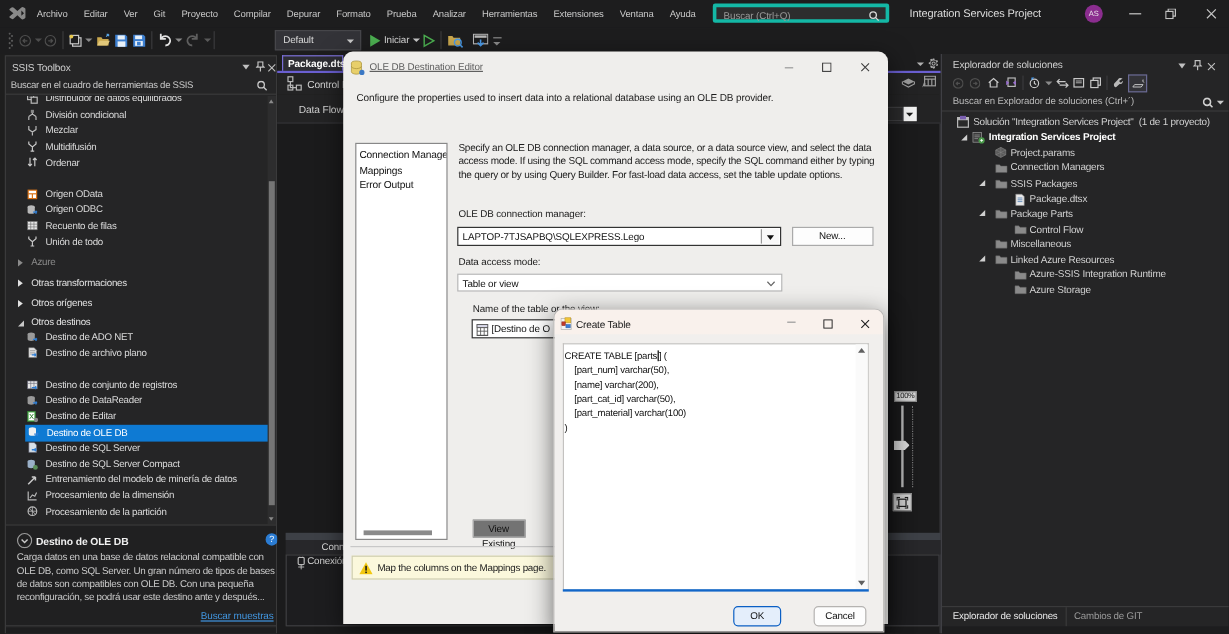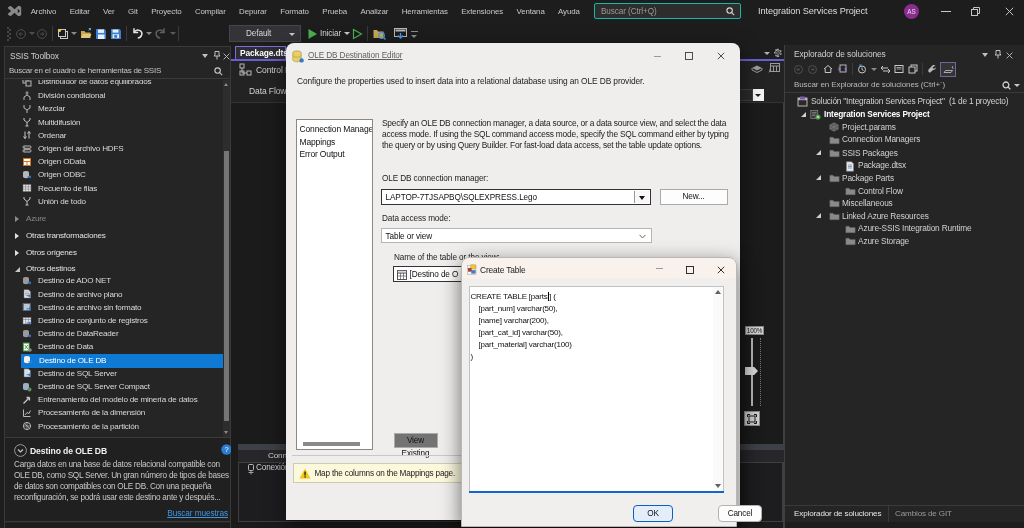--- a/index.html
+++ b/index.html
@@ -2,28 +2,28 @@
 <html><head><meta charset="utf-8"><style>
 *{margin:0;padding:0;box-sizing:border-box;}
 html,body{width:1024px;height:528px;overflow:hidden;}
 body{position:relative;background:#1e1e1e;font-family:"Liberation Sans",sans-serif;font-size:8px;color:#cccccc;letter-spacing:-0.1px;}
 .abs{position:absolute;}
 .row{white-space:nowrap;}
 svg{display:block;}
 
 #titlebar{left:0;top:0;width:1024px;height:23px;background:#1d1d1e;}
 .menuitem{display:inline-block;padding:0 6.7px;line-height:23px;color:#c8c8c8;font-size:7.9px;letter-spacing:-0.1px;}
-#searchbox{left:594px;top:3px;width:147px;height:16px;background:#2d2d2e;border:1px solid #14b8a6;border-radius:2px;color:#9a9a9a;line-height:15px;padding-left:6px;font-size:8.2px;}
+#searchbox{left:594px;top:3px;width:147px;height:16px;background:#2d2d2e;border:3px solid #14b8a6;border-radius:2px;color:#9a9a9a;line-height:15px;padding-left:6px;font-size:8.2px;}
 #wintitle{left:758px;top:0;width:125px;line-height:23px;color:#dcdcdc;font-size:9.2px;letter-spacing:-0.1px;}
 #avatar{left:904px;top:4px;width:15px;height:15px;border-radius:50%;background:#8b2d8f;color:#e8e0e8;font-size:6.3px;text-align:center;line-height:15px;letter-spacing:0;}
 .winbtn{top:0;height:23px;width:30px;color:#d8d8d8;text-align:center;line-height:23px;font-size:10px;}
 
 #toolbar{left:0;top:23px;width:1024px;height:22px;background:#1d1d1e;}
 .tbsep{position:absolute;top:3px;width:1px;height:15px;background:#3a3a3c;}
-.combo{position:absolute;top:2px;height:17px;background:#333338;border:1px solid #46464a;color:#d8d8d8;font-size:8.2px;line-height:15px;padding-left:16px;}
+.combo{position:absolute;top:2px;height:17px;background:#333338;border:1px solid #46464a;color:#d8d8d8;font-size:8.2px;line-height:15px;padding-left:6px;}
 .caret{position:absolute;width:0;height:0;border-left:3px solid transparent;border-right:3px solid transparent;border-top:3.5px solid #8a8a8a;}
 
 #leftpanel{left:4px;top:46px;width:227px;height:482px;background:#252526;border:1px solid #3a3a3b;}
 #lp-title{left:5px;top:4px;color:#cfcfcf;font-size:8.4px;}
 #lp-search{left:0px;top:17px;width:225px;height:15px;border-bottom:1px solid #3a3a3b;color:#b9b9b9;line-height:14px;}
 .tbxcat{position:absolute;left:0;width:219px;height:14px;line-height:14px;color:#e2e2e2;font-size:8.1px;letter-spacing:-0.2px;}
 .tbxitem{position:absolute;left:0;width:219px;height:13.2px;line-height:13.2px;color:#dadada;font-size:8.1px;letter-spacing:-0.2px;}
 .tbxitem .ico,.tbxcat .ico{position:absolute;left:17px;top:1.5px;width:10px;height:10px;}
 .tbxitem.sel .ico{left:2px;}
 .tbxitem.sel .t{left:18px;}
@@ -205,29 +205,20 @@
           <path d="M2 1 V3 L5 5.5 L8 3 V1 M5 5.5 V9 M3.5 9 H6.5" stroke="#c8c8c8" stroke-width="1" fill="none"></path>
         </svg>
         <span class="t">Multidifusión</span>
       </div>
       <div class="tbxitem" style="top:48.8px;">
         <svg class="ico" width="10" height="10" viewBox="0 0 10 10">
           <path d="M3 1.5 V8.5 M3 8.5 L1.5 6.5 M3 8.5 L4.5 6.5 M7 8.5 V1.5 M7 1.5 L5.5 3.5 M7 1.5 L8.5 3.5" stroke="#c8c8c8" stroke-width="1" fill="none"></path>
         </svg>
         <span class="t">Ordenar</span>
       </div>
-      <div class="tbxitem" style="top:61.99999999999999px;">
-        <svg class="ico" width="10" height="10" viewBox="0 0 10 10">
-          <rect x="1" y="2" width="8" height="2.3" rx="1" fill="none" stroke="#b8b8b8"></rect>
-          <rect x="1" y="5.7" width="8" height="2.3" rx="1" fill="none" stroke="#b8b8b8"></rect>
-          <circle cx="2.6" cy="3.1" r="0.6" fill="#b8b8b8"></circle>
-          <circle cx="2.6" cy="6.8" r="0.6" fill="#b8b8b8"></circle>
-        </svg>
-        <span class="t">Origen del archivo HDFS</span>
-      </div>
       <div class="tbxitem" style="top:75.2px;">
         <svg class="ico" width="10" height="10" viewBox="0 0 10 10">
           <rect x="1" y="1" width="8" height="8" fill="#d8741a"></rect>
           <rect x="2" y="2" width="6" height="2" fill="#fff"></rect>
           <rect x="2" y="5" width="2.5" height="3" fill="#fff"></rect>
           <rect x="5.5" y="5" width="2.5" height="3" fill="#fff"></rect>
         </svg>
         <span class="t">Origen OData</span>
       </div>
       <div class="tbxitem" style="top:88.4px;">
@@ -260,27 +251,20 @@
         <span class="t">Destino de ADO NET</span>
       </div>
       <div class="tbxitem" style="top:207.6px;">
         <svg class="ico" width="10" height="10" viewBox="0 0 10 10">
           <path d="M2 0.8 H6.5 L8.5 2.8 V9 H2 Z" fill="#e8e8e8" stroke="#777" stroke-width="0.5"></path>
           <path d="M3 3 H7.5 M3 4.5 H7.5 M3 6 H7.5" stroke="#888" stroke-width="0.6"></path>
           <path d="M4.5 6.8 H8 M8 6.8 L6.8 5.6 M8 6.8 L6.8 8" stroke="#2f7fd6" stroke-width="1.1" fill="none"></path>
         </svg>
         <span class="t">Destino de archivo plano</span>
       </div>
-      <div class="tbxitem" style="top:220.8px;">
-        <svg class="ico" width="10" height="10" viewBox="0 0 10 10">
-          <rect x="1.2" y="1.5" width="7" height="7" fill="#b8c8d8" stroke="#667"></rect>
-          <path d="M4.5 6.8 H8.5 M8.5 6.8 L7.3 5.6 M8.5 6.8 L7.3 8" stroke="#2f7fd6" stroke-width="1.1" fill="none"></path>
-        </svg>
-        <span class="t">Destino de archivo sin formato</span>
-      </div>
       <div class="tbxitem" style="top:234px;">
         <svg class="ico" width="10" height="10" viewBox="0 0 10 10">
           <rect x="1" y="1.5" width="8" height="6.5" fill="#e8e8e8" stroke="#667" stroke-width="0.5"></rect>
           <path d="M1 3.5 H9 M3.6 1.5 V8 M6.3 1.5 V8" stroke="#667" stroke-width="0.5"></path>
           <path d="M4.5 7 H8.5 M8.5 7 L7.3 5.8 M8.5 7 L7.3 8.2" stroke="#2f7fd6" stroke-width="1.1" fill="none"></path>
         </svg>
         <span class="t">Destino de conjunto de registros</span>
       </div>
       <div class="tbxitem" style="top:247.20000000000002px;">
         <svg class="ico" width="10" height="10" viewBox="0 0 10 10">
@@ -290,21 +274,21 @@
         </svg>
         <span class="t">Destino de DataReader</span>
       </div>
       <div class="tbxitem" style="top:260.4px;">
         <svg class="ico" width="10" height="10" viewBox="0 0 10 10">
           <rect x="1" y="0.8" width="6.5" height="8.4" fill="#6abf6a" stroke="#2f7f2f" stroke-width="0.5"></rect>
           <rect x="2" y="1.8" width="4.5" height="6.4" fill="#fff"></rect>
           <path d="M2.8 3 L5.8 7 M5.8 3 L2.8 7" stroke="#2f7f2f" stroke-width="0.8"></path>
           <circle cx="8" cy="8" r="1.8" fill="#888"></circle>
         </svg>
-        <span class="t">Destino de Data</span>
+        <span class="t">Destino de Editar</span>
       </div>
       <div class="tbxitem sel" style="top:273.59999999999997px;background:#0e7ad3;color:#fff;left:16px;width:208.5px;height:14px;line-height:14px;">
         <svg class="ico" width="10" height="10" viewBox="0 0 10 10">
           <ellipse cx="4" cy="2.5" rx="3" ry="1.4" fill="#f0f0f0"></ellipse>
           <path d="M1 2.5 V6.8 C1 7.6 2.3 8.2 4 8.2 C5.7 8.2 7 7.6 7 6.8 V2.5" fill="#f0f0f0"></path>
           <path d="M5.5 6.8 H8.8 M8.8 6.8 L7.6 5.6 M8.8 6.8 L7.6 8" stroke="#2f7fd6" stroke-width="1.1" fill="none"></path>
         </svg>
         <span class="t">Destino de OLE DB</span>
       </div>
       <div class="tbxitem" style="top:286.79999999999995px;">
@@ -653,15 +637,15 @@
       <path d="M0.8 0.8 L7.2 7.2 M7.2 0.8 L0.8 7.2" stroke="#1c1c1c" stroke-width="0.9"></path>
     </svg>
   <div class="abs" style="left:6.5px;top:28px;width:255.5px;height:205px;background:#ffffff;border:1px solid #c4c2c0;border-bottom:none;">
     <div style="padding:4px 0 0 1px;font-size:8px;line-height:11.9px;color:#111;letter-spacing:-0.2px;">CREATE TABLE [parts<span style="border-left:1px solid #000;margin-left:0.5px;">] (</span><br>&nbsp;&nbsp;&nbsp;&nbsp;[part_num] varchar(50),<br>&nbsp;&nbsp;&nbsp;&nbsp;[name] varchar(200),<br>&nbsp;&nbsp;&nbsp;&nbsp;[part_cat_id] varchar(50),<br>&nbsp;&nbsp;&nbsp;&nbsp;[part_material] varchar(100)<br>)</div>
     <div class="abs" style="right:0;top:0;width:10px;height:100%;background:#fafafa;">
       <div class="caret abs" style="left:2px;top:3px;border-top:none;border-bottom:4px solid #606060;"></div>
       <div class="caret abs" style="left:2px;bottom:3px;border-top:4px solid #606060;"></div>
     </div>
   </div>
   <div class="abs" style="left:6.5px;top:233px;width:255.5px;height:2px;background:#1266c8;"></div>
-  <div class="abs" style="left:171px;top:247px;width:40px;height:17px;background:#e4eefb;border:1px solid #0b5fc4;border-radius:4px;text-align:center;line-height:15px;color:#111;font-size:8.2px;">OK</div>
-  <div class="abs" style="left:216px;top:247px;width:44px;height:17px;background:#fdfdfd;border:1px solid #b5b3b1;border-radius:4px;text-align:center;line-height:15px;color:#111;font-size:8.2px;margin-left:40px;">Cancel</div>
+  <div class="abs" style="left:149px;top:247px;width:40px;height:17px;background:#e4eefb;border:1px solid #0b5fc4;border-radius:4px;text-align:center;line-height:15px;color:#111;font-size:8.2px;">OK</div>
+  <div class="abs" style="left:216px;top:247px;width:44px;height:17px;background:#fdfdfd;border:1px solid #b5b3b1;border-radius:4px;text-align:center;line-height:15px;color:#111;font-size:8.2px;">Cancel</div>
 </div>
 
 </body></html>

